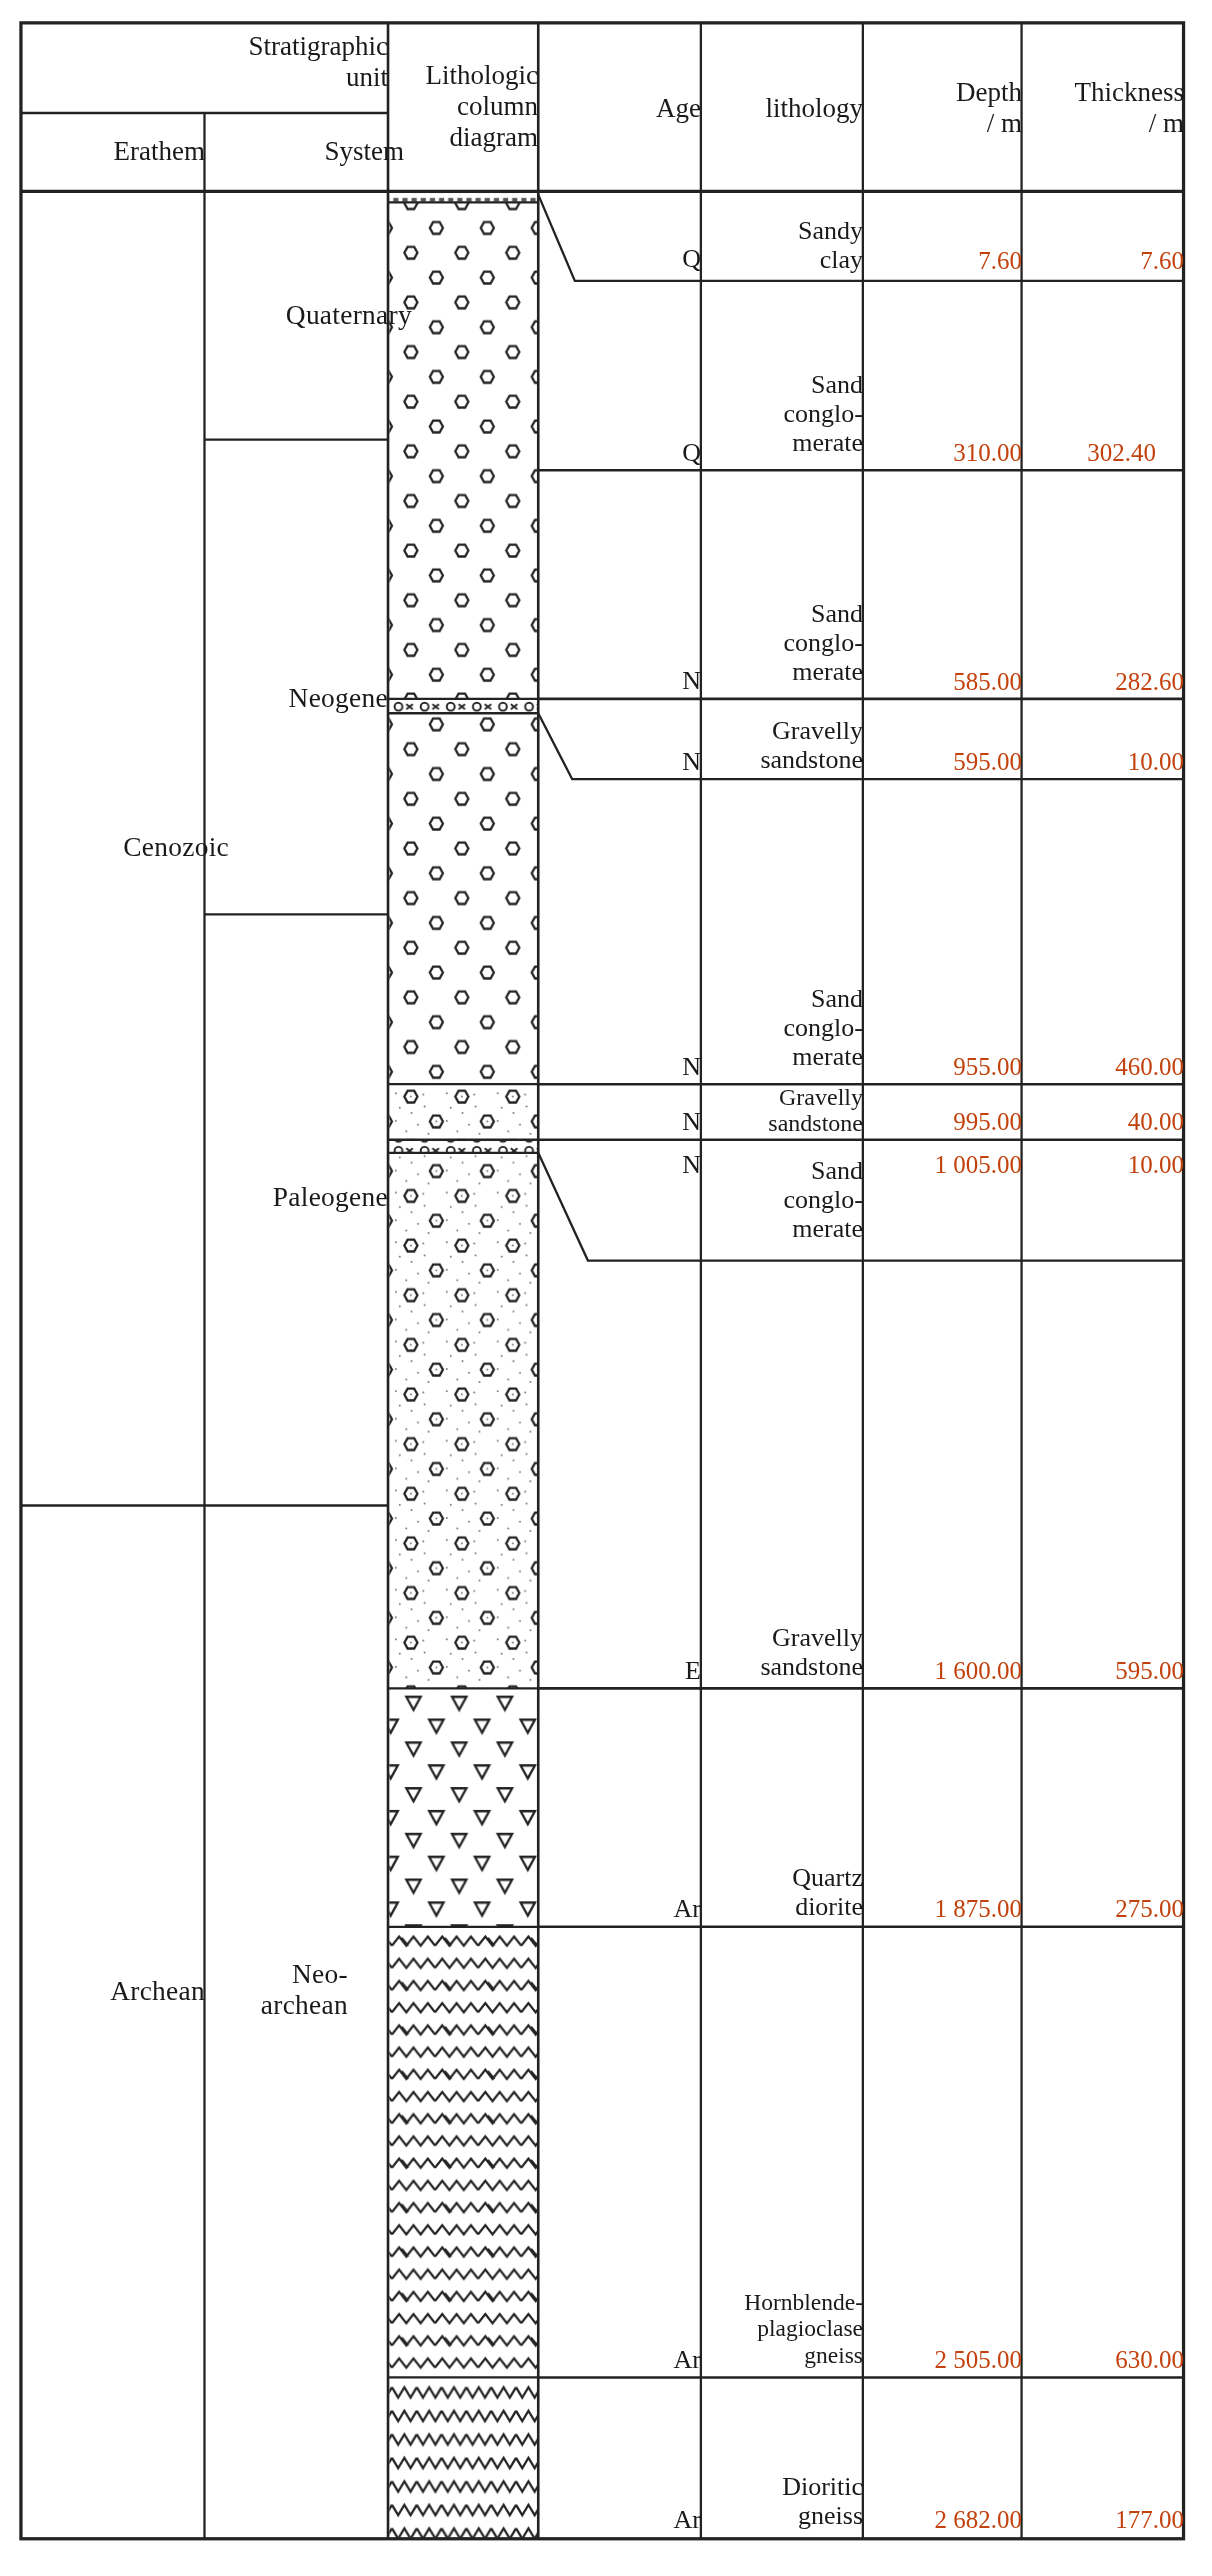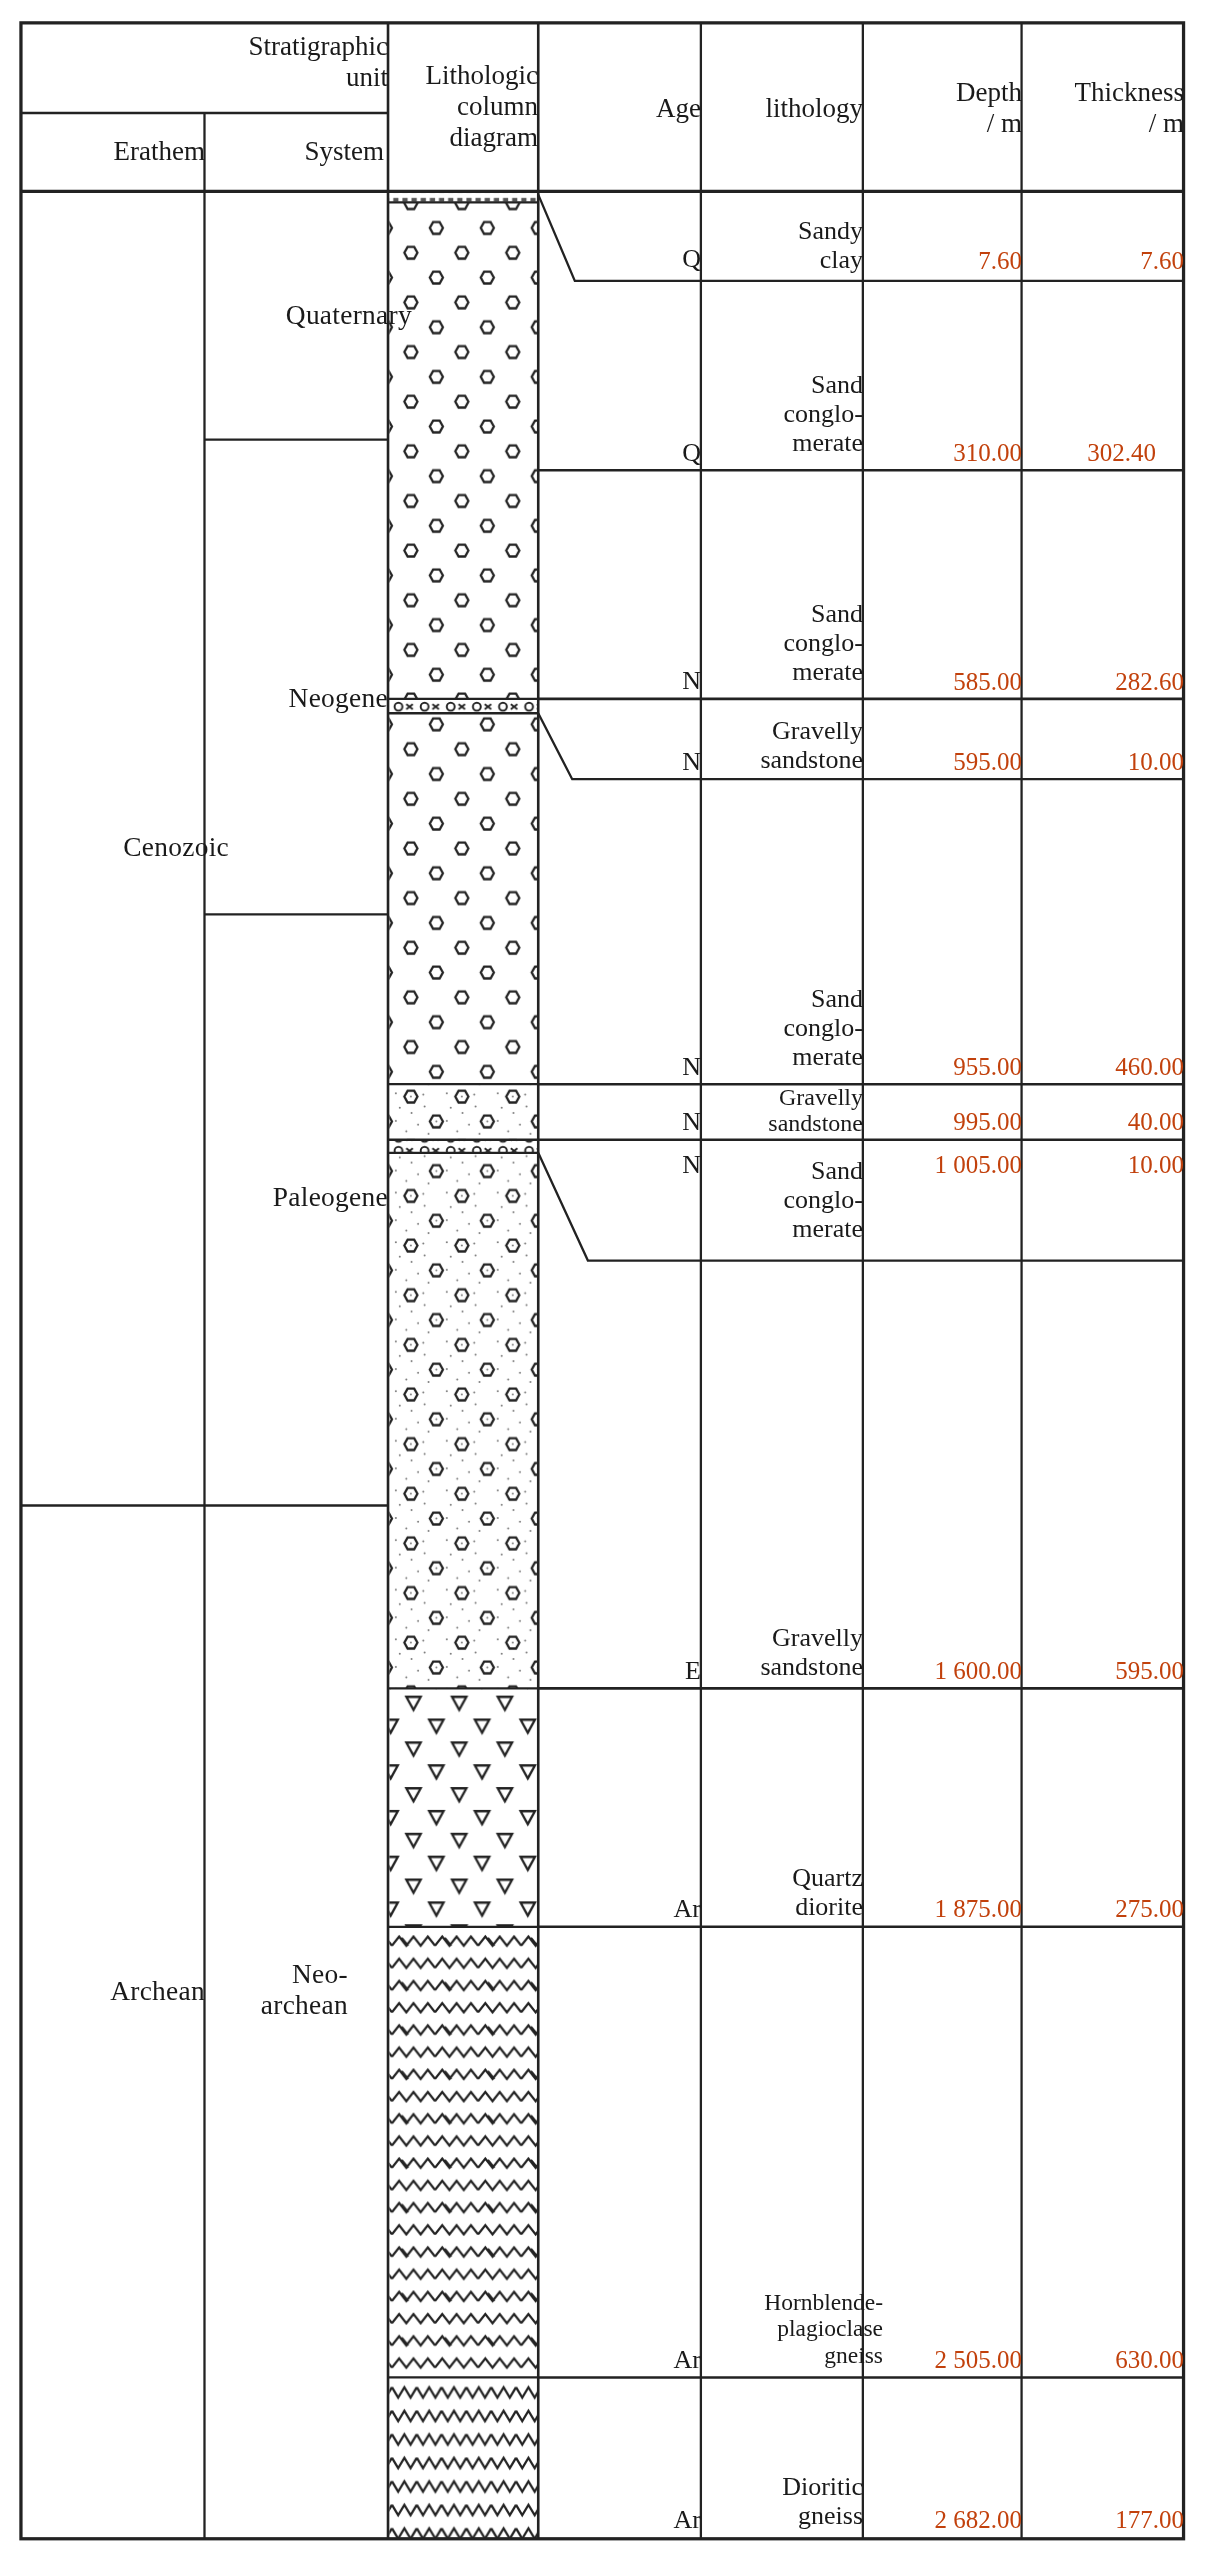--- a/index.html
+++ b/index.html
@@ -120,21 +120,21 @@
     <polyline points="824,1765 900,1930 1812,1930" stroke-width="3.5"></polyline>
     <line x1="824" y1="2585" x2="1812" y2="2585" stroke-width="4"></line>
     <line x1="824" y1="2950" x2="1812" y2="2950" stroke-width="4"></line>
     <line x1="824" y1="3640" x2="1812" y2="3640" stroke-width="4"></line>
   </g>
 </svg>
 
 <div class="txt hdr" style="left:21px; top:31px; width:367px;">Stratigraphic
 unit</div>
 <div class="txt hdr" style="left:21px; top:136px; width:184px;">Erathem</div>
-<div class="txt hdr" style="left:200px; top:136px; width:184px;">System</div>
+<div class="txt hdr" style="left:220px; top:136px; width:184px;">System</div>
 <div class="txt hdr" style="left:388px; top:60px; width:150px;">Lithologic
 column
 diagram</div>
 <div class="txt hdr" style="left:538px; top:93px; width:163px;">Age</div>
 <div class="txt hdr" style="left:701px; top:93px; width:162px;">lithology</div>
 <div class="txt hdr" style="left:863px; top:77px; width:159px;">Depth
 / m</div>
 <div class="txt hdr" style="left:1022px; top:77px; width:162px;">Thickness
 / m</div>
 
@@ -198,21 +198,21 @@
 <div class="txt val" style="left:863px; top:1657px; width:159px;">1 600.00</div>
 <div class="txt val" style="left:1022px; top:1657px; width:162px;">595.00</div>
 
 <div class="txt" style="left:538px; top:1894px; width:163px;">Ar</div>
 <div class="txt" style="left:701px; top:1863px; width:162px;">Quartz
 diorite</div>
 <div class="txt val" style="left:863px; top:1895px; width:159px;">1 875.00</div>
 <div class="txt val" style="left:1022px; top:1895px; width:162px;">275.00</div>
 
 <div class="txt" style="left:538px; top:2345px; width:163px;">Ar</div>
-<div class="txt" style="left:701px; top:2289px; width:162px; font-size:23.5px; line-height:1.12;padding-left:20px;">Hornblende-
+<div class="txt" style="left:701px; top:2289px; width:162px; font-size:23.5px; line-height:1.12;">Hornblende-
 plagioclase
 gneiss</div>
 <div class="txt val" style="left:863px; top:2346px; width:159px;">2 505.00</div>
 <div class="txt val" style="left:1022px; top:2346px; width:162px;">630.00</div>
 
 <div class="txt" style="left:538px; top:2505px; width:163px;">Ar</div>
 <div class="txt" style="left:701px; top:2472px; width:162px;">Dioritic
 gneiss</div>
 <div class="txt val" style="left:863px; top:2506px; width:159px;">2 682.00</div>
 <div class="txt val" style="left:1022px; top:2506px; width:162px;">177.00</div>

